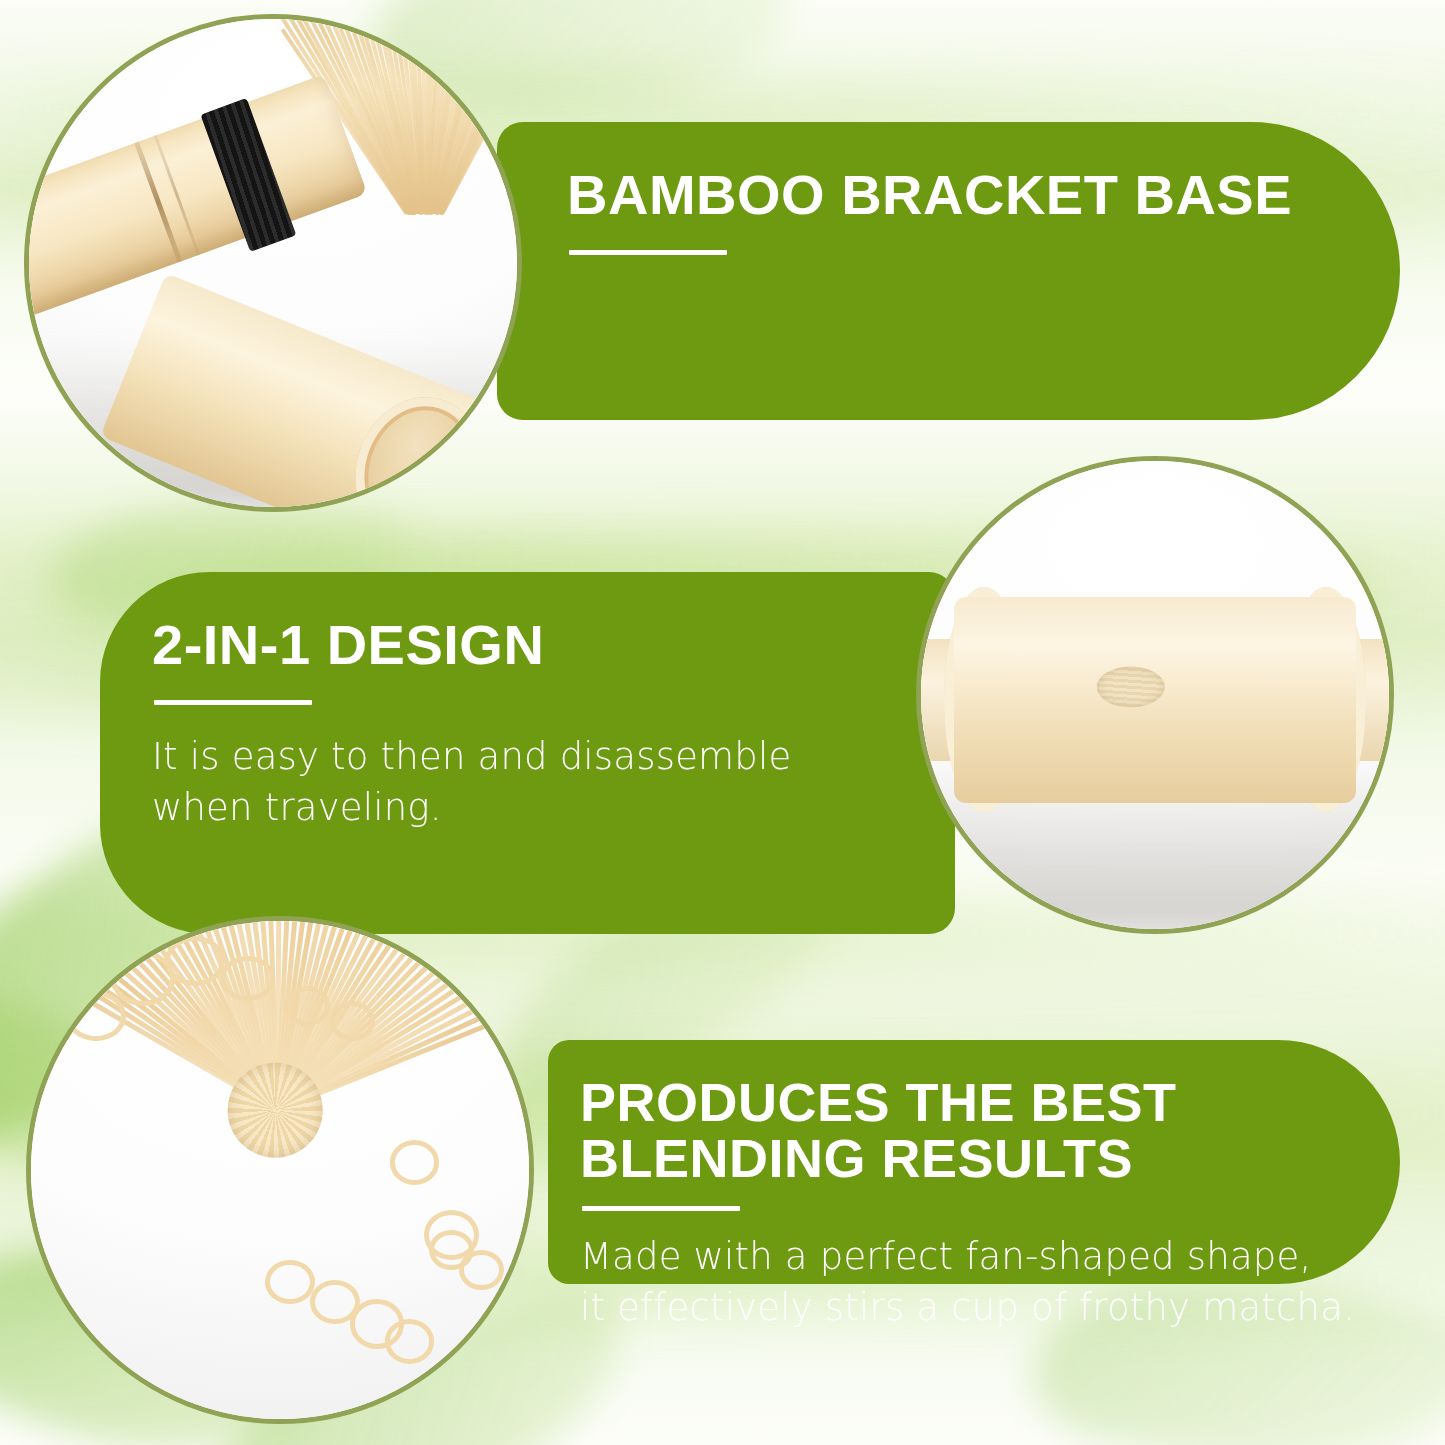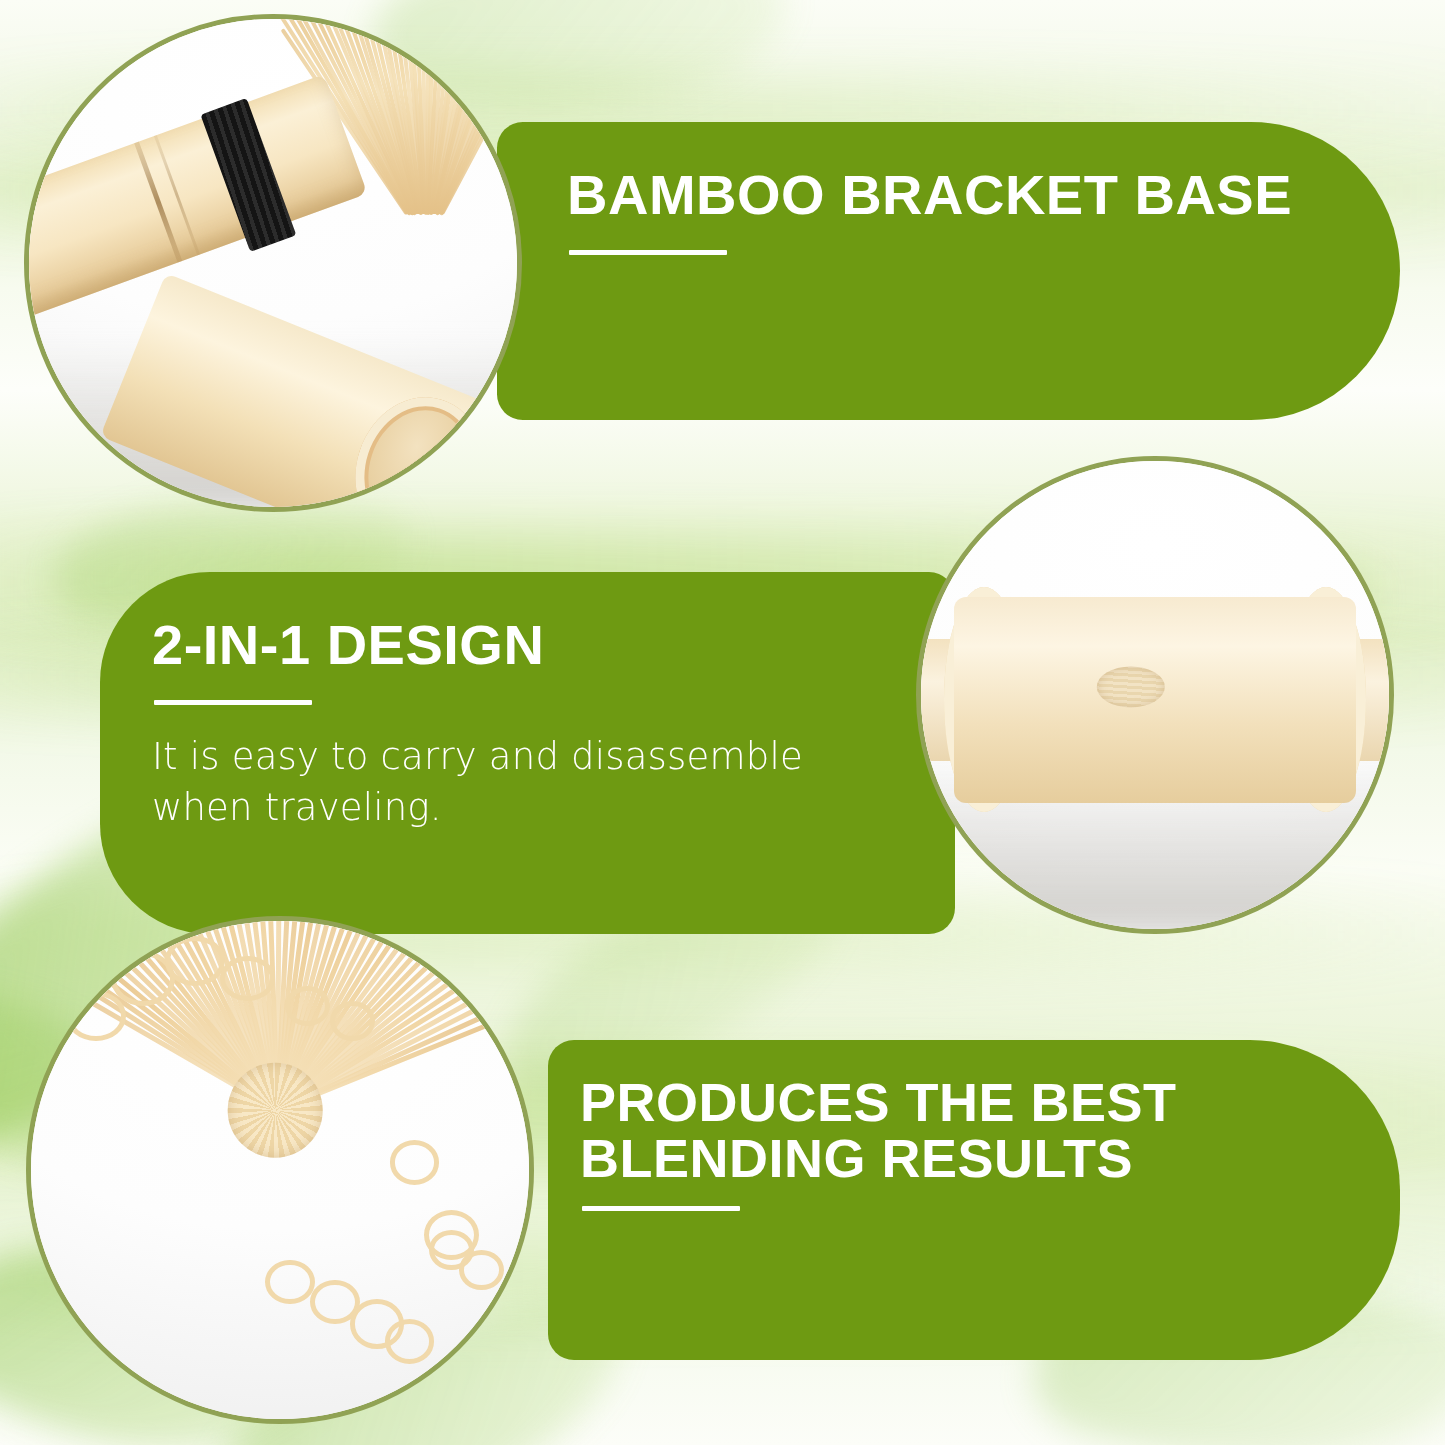--- a/index.html
+++ b/index.html
@@ -76,21 +76,21 @@
     left:497px; top:122px; width:903px; height:298px;
     border-radius:26px 150px 150px 26px;
     padding:44px 0 0 70px;
   }
   .panel-2 {
     left:100px; top:572px; width:855px; height:362px;
     border-radius:110px 26px 26px 110px;
     padding:44px 0 0 52px;
   }
   .panel-3 {
-    left:548px; top:1040px; width:852px; height:320px;
+    left:548px; top:1040px; width:852px; height:244px;
     border-radius:26px 150px 150px 26px;
     padding:34px 0 0 32px;
   }
 
   .panel-heading {
     font-family:"Liberation Sans Narrow","Liberation Sans", sans-serif;
     font-weight:bold;
     font-size:56px;
     line-height:1.04;
     letter-spacing:.5px;
@@ -284,28 +284,30 @@
   <div class="leaf leaf-i"></div>
 
   <div class="panel panel-1">
     <div class="panel-heading">BAMBOO BRACKET BASE</div>
     <div class="panel-rule"></div>
   </div>
 
   <div class="panel panel-2">
     <div class="panel-heading">2-IN-1 DESIGN</div>
     <div class="panel-rule"></div>
-    <div class="panel-body">It is easy to carry and disassemble
+    <div class="panel-body">It is easy to then and disassemble
 when traveling.</div>
   </div>
 
   <div class="panel panel-3">
     <div class="panel-heading">PRODUCES THE BEST
 BLENDING RESULTS</div>
     <div class="panel-rule"></div>
+    <div class="panel-body">Made with a perfect fan-shaped shape,
+it effectively stirs a cup of frothy matcha.</div>
   </div>
 
   <div class="photo-circle circle-1">
     <div class="photo-inner">
       <div class="photo-bg-white"></div>
       <div class="photo-shadow-floor"></div>
 
       <div class="whisk-fan" id="fan1">
           <div class="tine" style="left: 46%; transform: rotate(-34deg); height: 88%; opacity: 0.85;"></div>
           <div class="tine" style="left: 46.22%; transform: rotate(-32.6222deg); height: 105%; opacity: 0.89;"></div>

